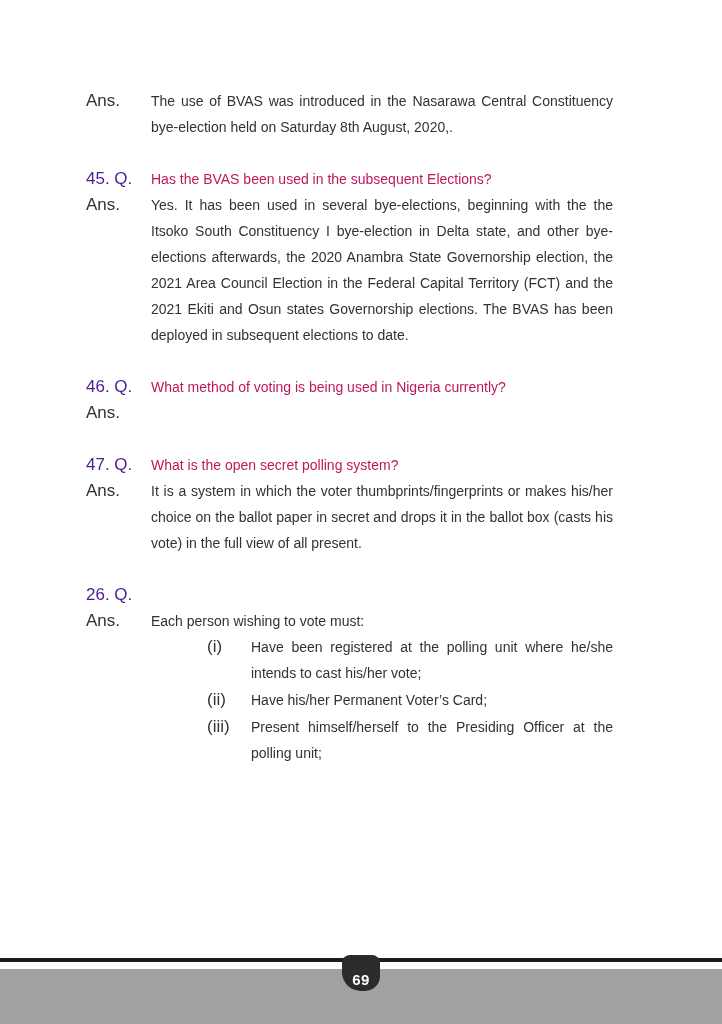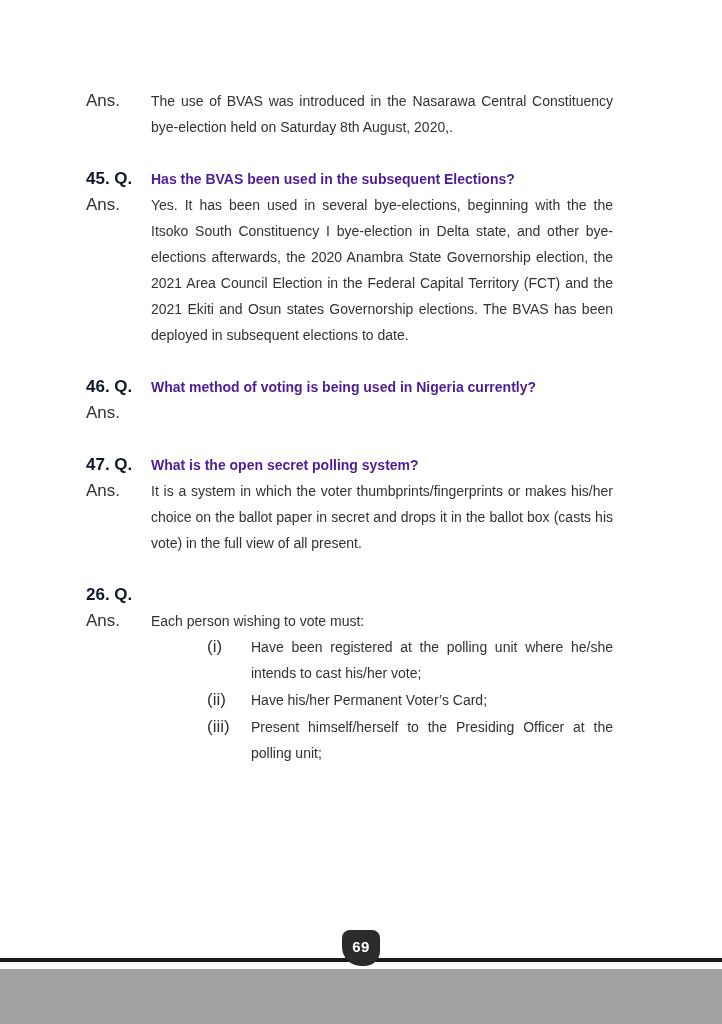--- a/index.html
+++ b/index.html
@@ -20,27 +20,27 @@
   .row {
     display: grid;
     grid-template-columns: 65px 1fr;
     align-items: start;
   }
   .label {
     font-size: 17px;
     line-height: 26px;
     color: #323232;
   }
-  .label.q { font-weight: bold; color: #0f172a; }
+  .label.q { font-weight: normal; color: #4c1d95; }
   .text {
     font-size: 14px;
     line-height: 26px;
     text-align: justify;
   }
-  .text.q { font-weight: bold; color: #4c1d95; }
+  .text.q { font-weight: normal; color: #be185d; }
   .sublist { margin-left: 56px; }
   .sub-item {
     display: grid;
     grid-template-columns: 44px 1fr;
     align-items: start;
   }
   .sub-item + .sub-item { margin-top: 1px; }
   .marker { font-size: 17px; line-height: 26px; }
 
   .footer-rule {
@@ -51,28 +51,28 @@
     z-index: 1;
   }
   .footer-bar {
     position: absolute;
     left: 0; top: 969px;
     width: 722px; height: 55px;
     background: #a1a1a1;
   }
   .page-badge {
     position: absolute;
-    top: 930px; left: 50%;
+    top: 955px; left: 50%;
     transform: translateX(-50%);
     width: 38px; height: 36px;
     background: #2b2b2b;
     border-radius: 8px 8px 15px 19px;
     z-index: 2;
     display: flex;
-    align-items: center;
+    align-items: flex-end;
     justify-content: center;
     padding-bottom: 3px;
     box-sizing: border-box;
   }
   .page-badge span {
     color: #ffffff;
     font-size: 15px;
     font-weight: bold;
     letter-spacing: 0.5px;
   }

